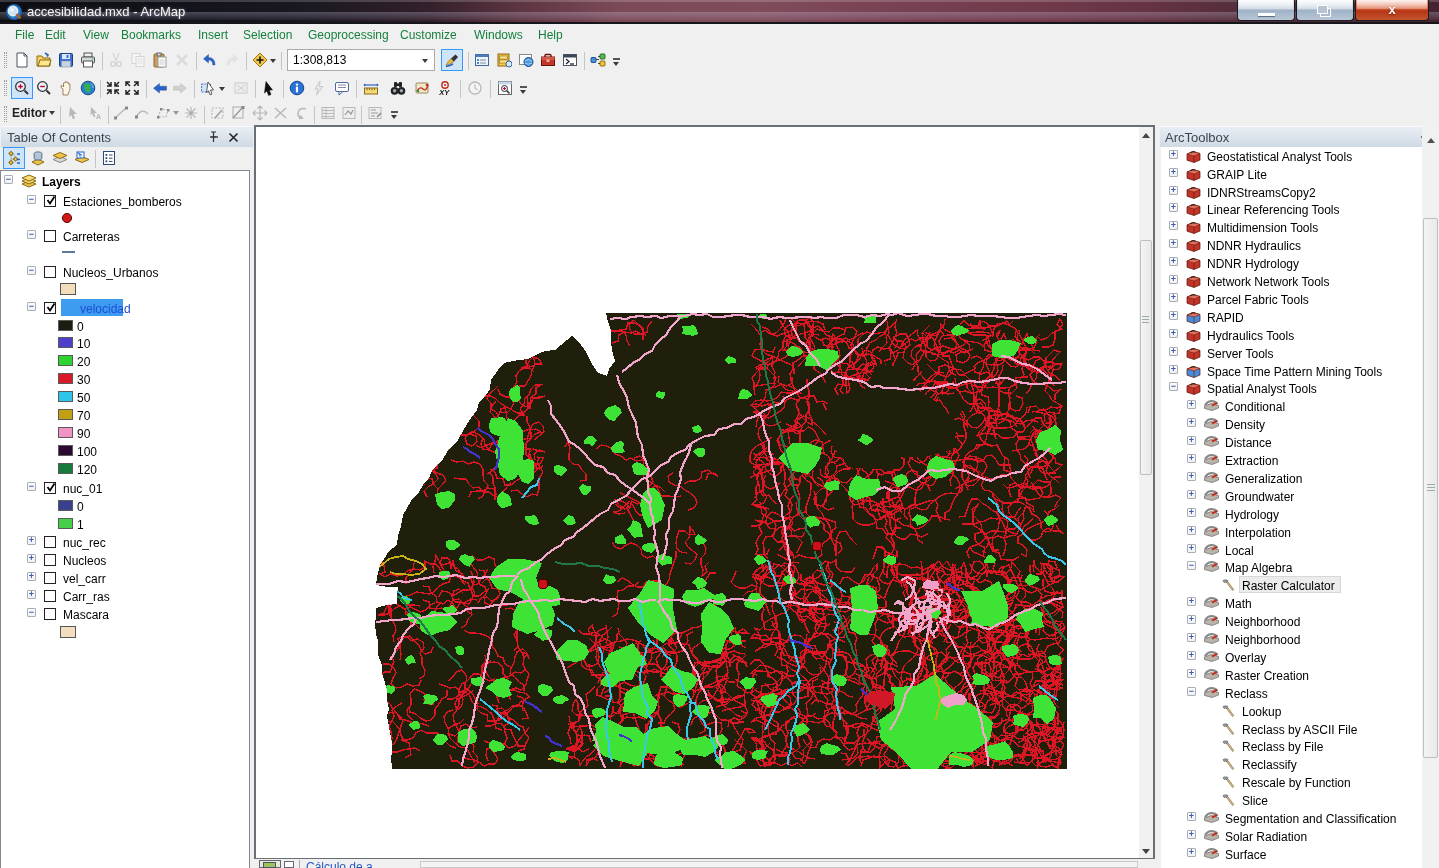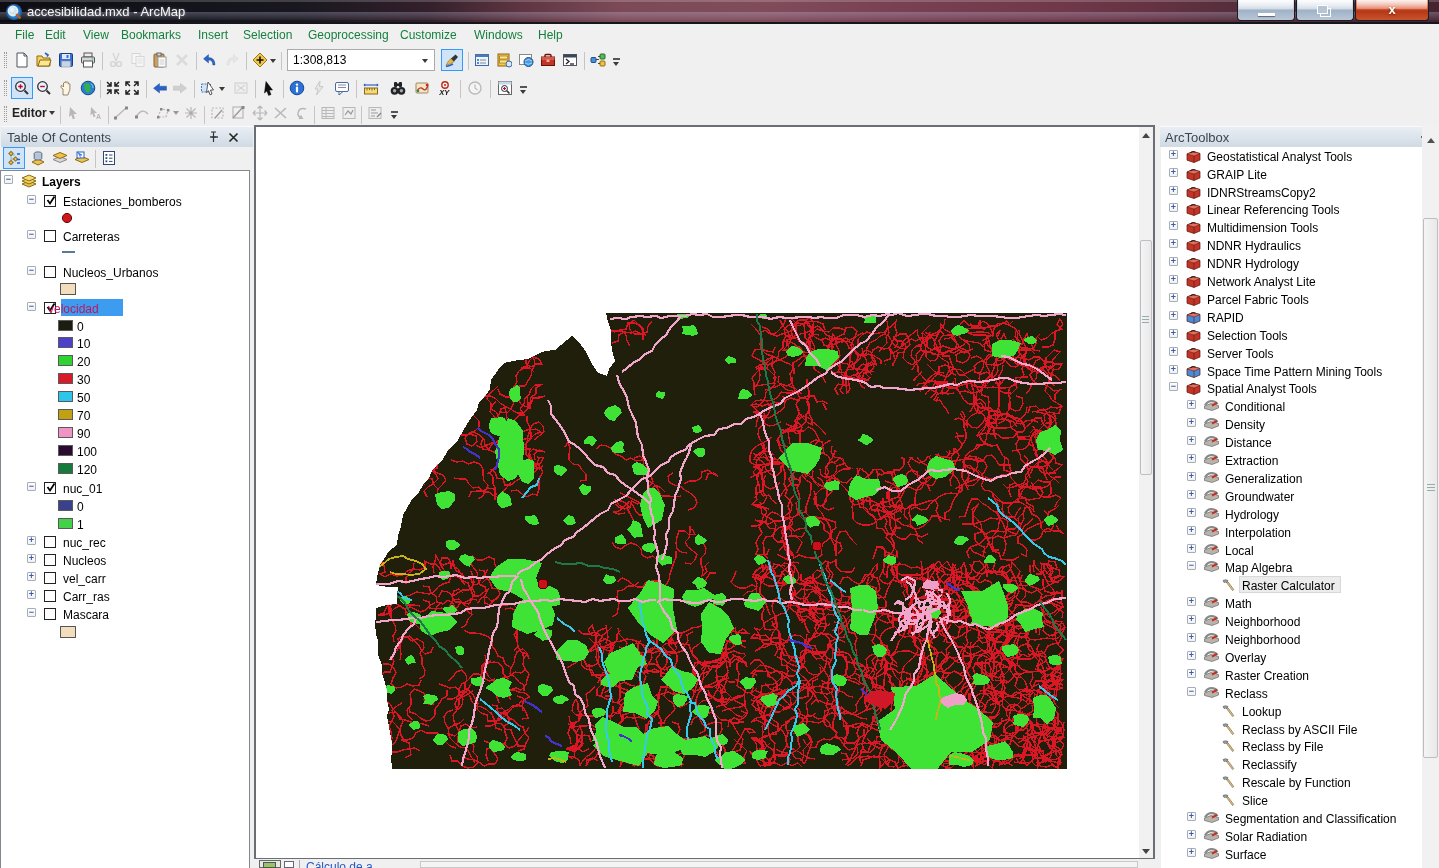--- a/index.html
+++ b/index.html
@@ -432,21 +432,21 @@
 <div class="cb" style="left:44px;top:265.5px"></div>
 <span class="trtxt" style="left:63px;top:265.5px">Nucleos_Urbanos</span>
 <div class="abs" style="left:60px;top:283px;width:16px;height:12px;background:#f2debc;border:1px solid #555"></div>
 <div class="exp" style="left:27px;top:302px">−</div>
 <div class="cb" style="left:44px;top:302px">
     <svg class="abs" style="left:0px;top:-2px" width="12" height="13" viewBox="0 0 12 13">
       <path d="M2.5 6 5 9.5 9.5 2.5" stroke="#000" stroke-width="1.8" fill="none"></path>
     </svg>
   </div>
 <div class="abs" style="left:61px;top:299px;width:62px;height:17px;background:#3d9bf0"></div>
-<span class="trtxt" style="left:48px;top:302px;color:#be185d">velocidad</span>
+<span class="trtxt" style="left:80px;top:302px;color:#1d4ed8">velocidad</span>
 <div class="chip" style="left:58px;top:319.5px;background:#1c1c10;border-color:#5a5a5a"></div>
 <span class="trtxt" style="left:77px;top:319.5px">0</span>
 <div class="chip" style="left:58px;top:337.4px;background:#4d41cc;border-color:#5a5a5a"></div>
 <span class="trtxt" style="left:77px;top:337.4px">10</span>
 <div class="chip" style="left:58px;top:355.29999999999995px;background:#2fd32f;border-color:#5a5a5a"></div>
 <span class="trtxt" style="left:77px;top:355.29999999999995px">20</span>
 <div class="chip" style="left:58px;top:373.19999999999993px;background:#d91a28;border-color:#5a5a5a"></div>
 <span class="trtxt" style="left:77px;top:373.19999999999993px">30</span>
 <div class="chip" style="left:58px;top:391.0999999999999px;background:#2ec5ea;border-color:#5a5a5a"></div>
 <span class="trtxt" style="left:77px;top:391.0999999999999px">50</span>
@@ -1473,21 +1473,21 @@
     <path d="M5.5 4.8 Q8 3 10.5 4.2" fill="none" stroke="#30180c" stroke-width="1.1"></path>
   </svg>
 <span class="trtxt" style="left:1207px;top:257.1px">NDNR Hydrology</span>
 <div class="exp" style="left:1169px;top:275.0px">+</div>
 <svg class="abs" style="left:1185px;top:273.0px" width="17" height="15" viewBox="0 0 17 15">
     <path d="M2 6 L8 3.5 15 5.5 15 12 9 14.5 2 12.2Z" fill="#c23428" stroke="#5a1408" stroke-width=".7"></path>
     <path d="M2 6 L8 3.5 15 5.5 9 8Z" fill="#e07060" stroke="#5a1408" stroke-width=".5"></path>
     <path d="M9 8v6.5" stroke="#5a1408" stroke-width=".6"></path>
     <path d="M5.5 4.8 Q8 3 10.5 4.2" fill="none" stroke="#30180c" stroke-width="1.1"></path>
   </svg>
-<span class="trtxt" style="left:1207px;top:275.0px">Network Analyst Lite</span>
+<span class="trtxt" style="left:1207px;top:275.0px">Network Network Tools</span>
 <div class="exp" style="left:1169px;top:292.9px">+</div>
 <svg class="abs" style="left:1185px;top:290.9px" width="17" height="15" viewBox="0 0 17 15">
     <path d="M2 6 L8 3.5 15 5.5 15 12 9 14.5 2 12.2Z" fill="#c23428" stroke="#5a1408" stroke-width=".7"></path>
     <path d="M2 6 L8 3.5 15 5.5 9 8Z" fill="#e07060" stroke="#5a1408" stroke-width=".5"></path>
     <path d="M9 8v6.5" stroke="#5a1408" stroke-width=".6"></path>
     <path d="M5.5 4.8 Q8 3 10.5 4.2" fill="none" stroke="#30180c" stroke-width="1.1"></path>
   </svg>
 <span class="trtxt" style="left:1207px;top:292.9px">Parcel Fabric Tools</span>
 <div class="exp" style="left:1169px;top:310.79999999999995px">+</div>
 <svg class="abs" style="left:1185px;top:308.79999999999995px" width="17" height="15" viewBox="0 0 17 15">
@@ -1497,21 +1497,21 @@
     <path d="M5.5 4.8 Q8 3 10.5 4.2" fill="none" stroke="#30180c" stroke-width="1.1"></path>
   </svg>
 <span class="trtxt" style="left:1207px;top:310.79999999999995px">RAPID</span>
 <div class="exp" style="left:1169px;top:328.69999999999993px">+</div>
 <svg class="abs" style="left:1185px;top:326.69999999999993px" width="17" height="15" viewBox="0 0 17 15">
     <path d="M2 6 L8 3.5 15 5.5 15 12 9 14.5 2 12.2Z" fill="#c23428" stroke="#5a1408" stroke-width=".7"></path>
     <path d="M2 6 L8 3.5 15 5.5 9 8Z" fill="#e07060" stroke="#5a1408" stroke-width=".5"></path>
     <path d="M9 8v6.5" stroke="#5a1408" stroke-width=".6"></path>
     <path d="M5.5 4.8 Q8 3 10.5 4.2" fill="none" stroke="#30180c" stroke-width="1.1"></path>
   </svg>
-<span class="trtxt" style="left:1207px;top:328.69999999999993px">Selection Tools</span>
+<span class="trtxt" style="left:1207px;top:328.69999999999993px">Hydraulics Tools</span>
 <div class="exp" style="left:1169px;top:346.5999999999999px">+</div>
 <svg class="abs" style="left:1185px;top:344.5999999999999px" width="17" height="15" viewBox="0 0 17 15">
     <path d="M2 6 L8 3.5 15 5.5 15 12 9 14.5 2 12.2Z" fill="#c23428" stroke="#5a1408" stroke-width=".7"></path>
     <path d="M2 6 L8 3.5 15 5.5 9 8Z" fill="#e07060" stroke="#5a1408" stroke-width=".5"></path>
     <path d="M9 8v6.5" stroke="#5a1408" stroke-width=".6"></path>
     <path d="M5.5 4.8 Q8 3 10.5 4.2" fill="none" stroke="#30180c" stroke-width="1.1"></path>
   </svg>
 <span class="trtxt" style="left:1207px;top:346.5999999999999px">Server Tools</span>
 <div class="exp" style="left:1169px;top:364.4999999999999px">+</div>
 <svg class="abs" style="left:1185px;top:362.4999999999999px" width="17" height="15" viewBox="0 0 17 15">

